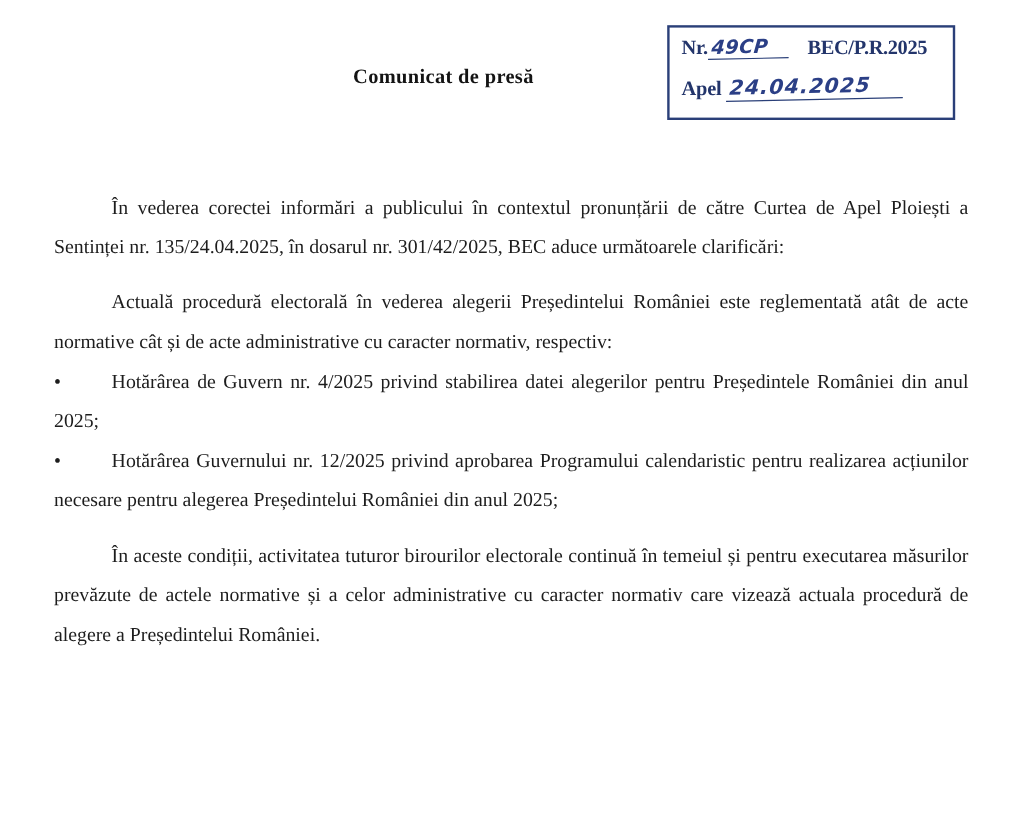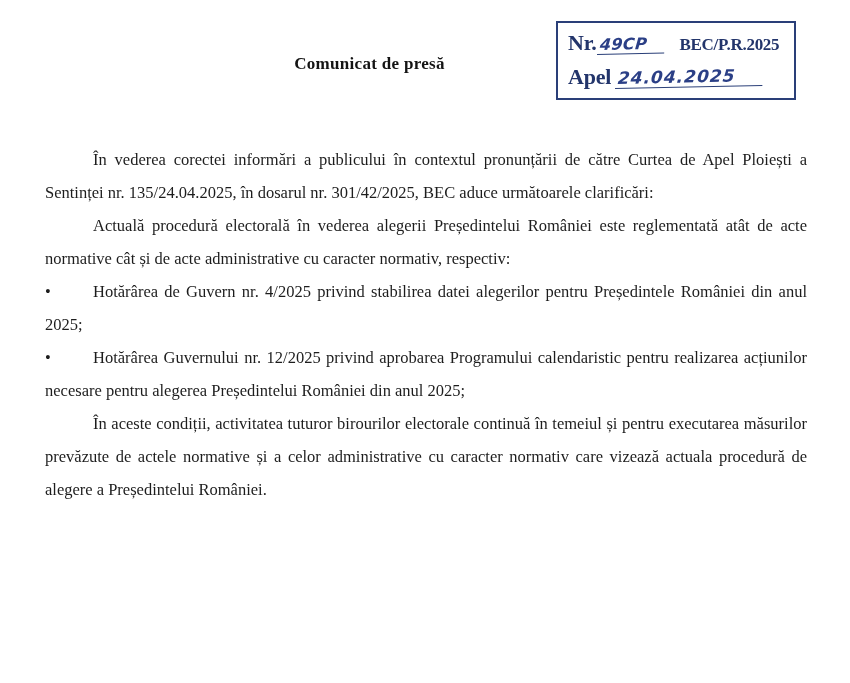--- a/index.html
+++ b/index.html
@@ -40,21 +40,21 @@
     left: 10px;
     white-space: nowrap;
     font-family: "Liberation Serif", "DejaVu Serif", serif;
     color: #23356b;
   }
   .stamp-row.row-nr { top: 7px; }
   .stamp-row.row-data { top: 41px; }
 
   .stamp-label {
     font-weight: bold;
-    font-size: 22px;
+    font-size: 17px;
     letter-spacing: -0.2px;
     color: #23356b;
     vertical-align: baseline;
   }
   .stamp-hand {
     display: inline-block;
     font-family: "DejaVu Sans", sans-serif;
     font-size: 16px;
     font-style: italic;
     font-weight: 600;
@@ -107,21 +107,21 @@
     left: 45px;
     top: 143px;
     width: 762px;
     font-size: 16.5px;
     line-height: 33px;
     text-align: justify;
     text-justify: inter-word;
     color: #1d1d1d;
   }
   .para {
-    margin: 0 0 0 0;
+    margin: 13px 0 0 0;
     text-indent: 48px;
     text-align: justify;
   }
   .para:last-child { text-align: justify; }
 
   .bullet-item {
     position: relative;
     margin: 0;
     text-align: justify;
     padding-left: 0;

